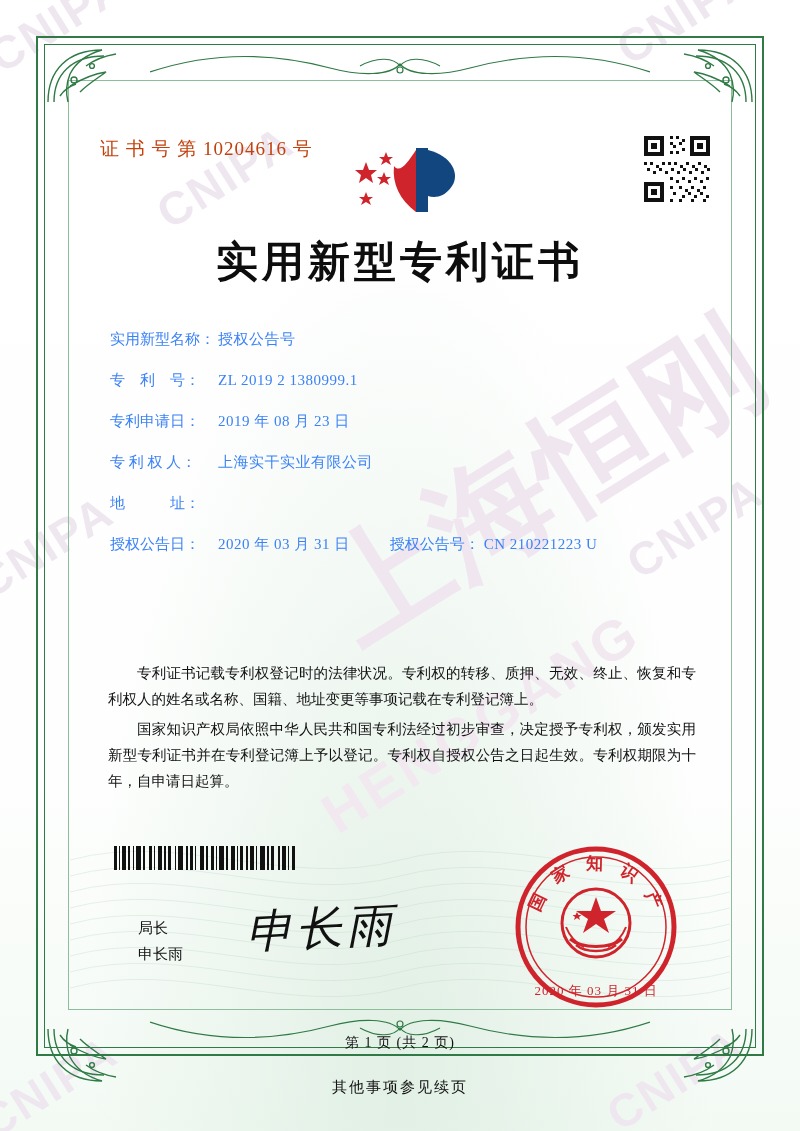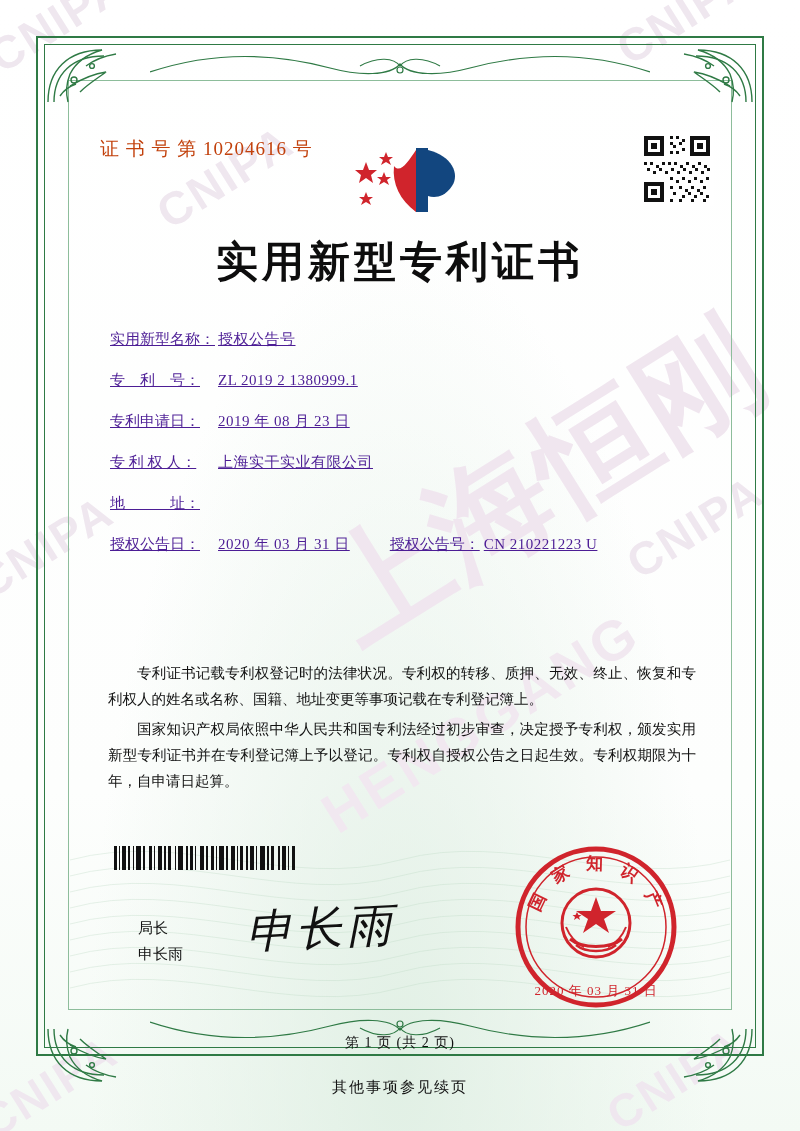--- a/index.html
+++ b/index.html
@@ -142,22 +142,21 @@
     font-family: "Liberation Serif", "DejaVu Serif", serif;
   }
 
   
   .fields {
     position: absolute;
     left: 110px;
     top: 330px;
     width: 580px;
     font-size: 15px;
-    color: #4c1d95;
-    text-decoration: underline;
+    color: #3b82f6;
   }
   .frow {
     display: flex;
     align-items: baseline;
     margin-bottom: 22px;
     white-space: nowrap;
   }
   .flabel {
     width: 108px;
     flex: 0 0 108px;

